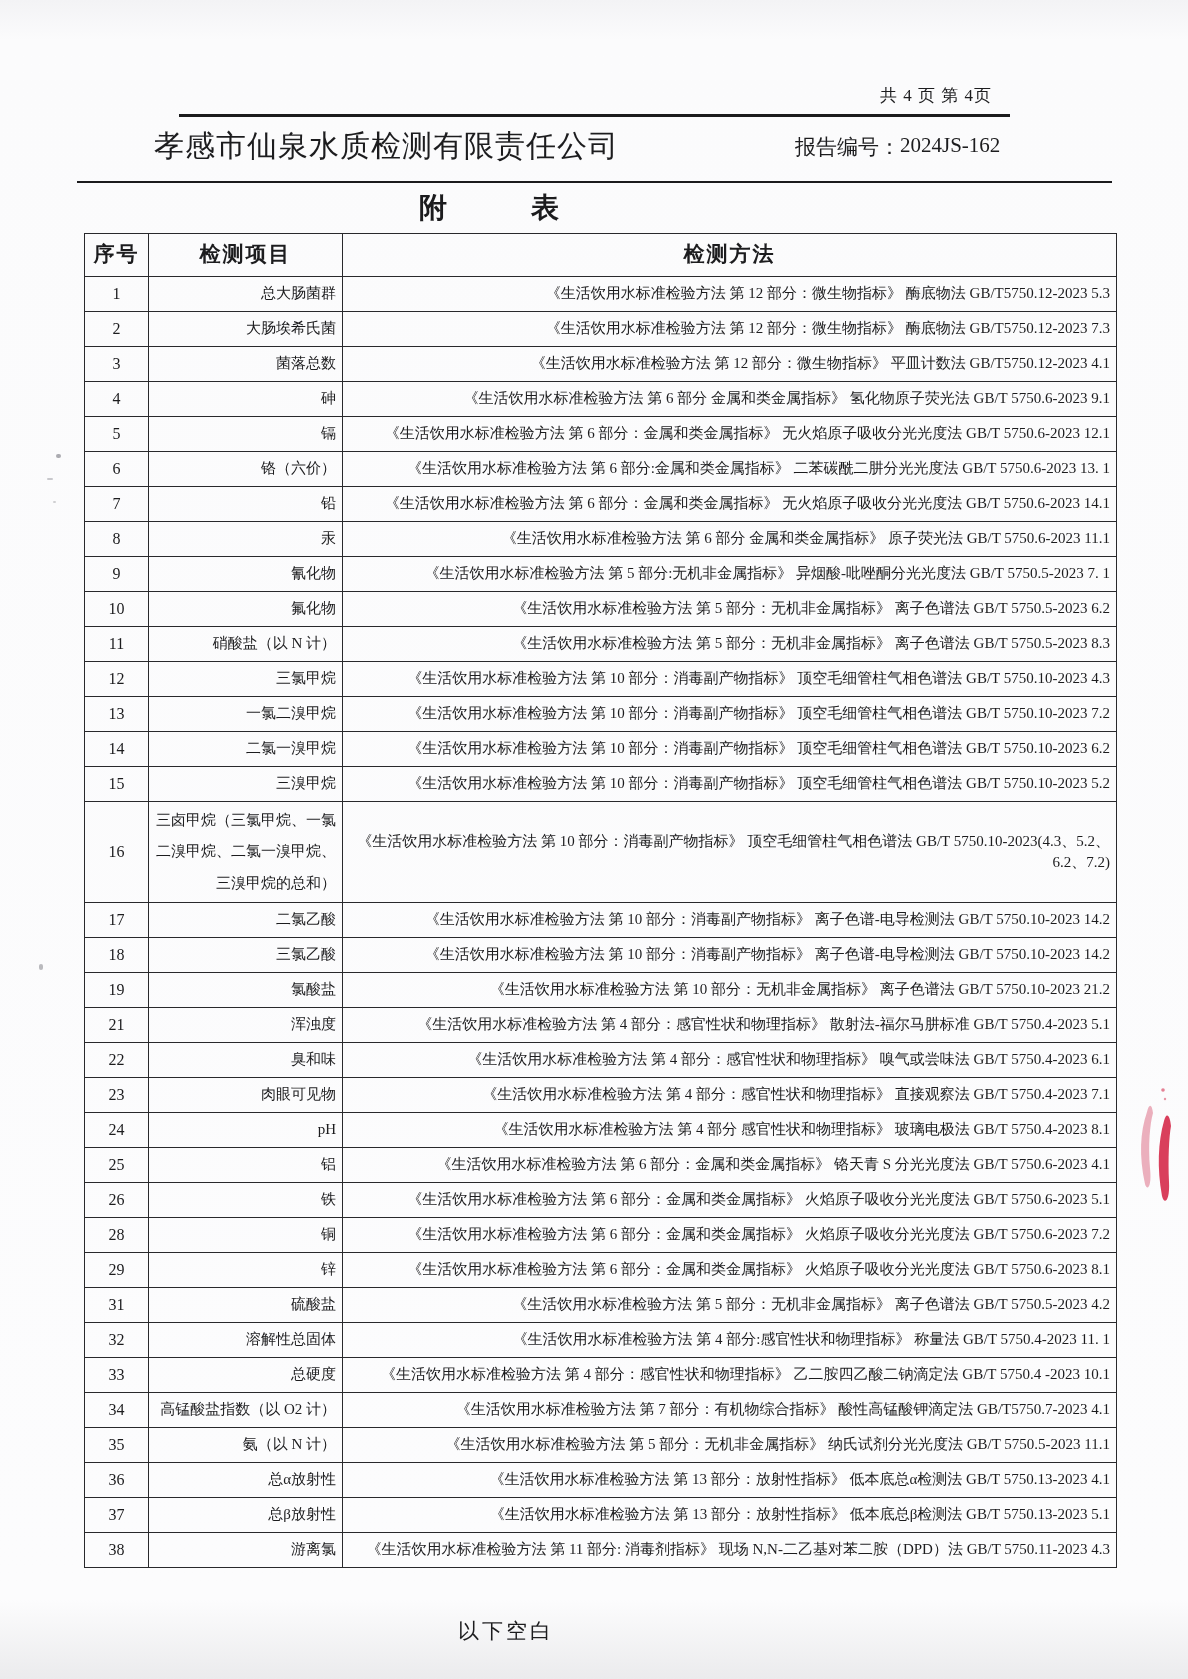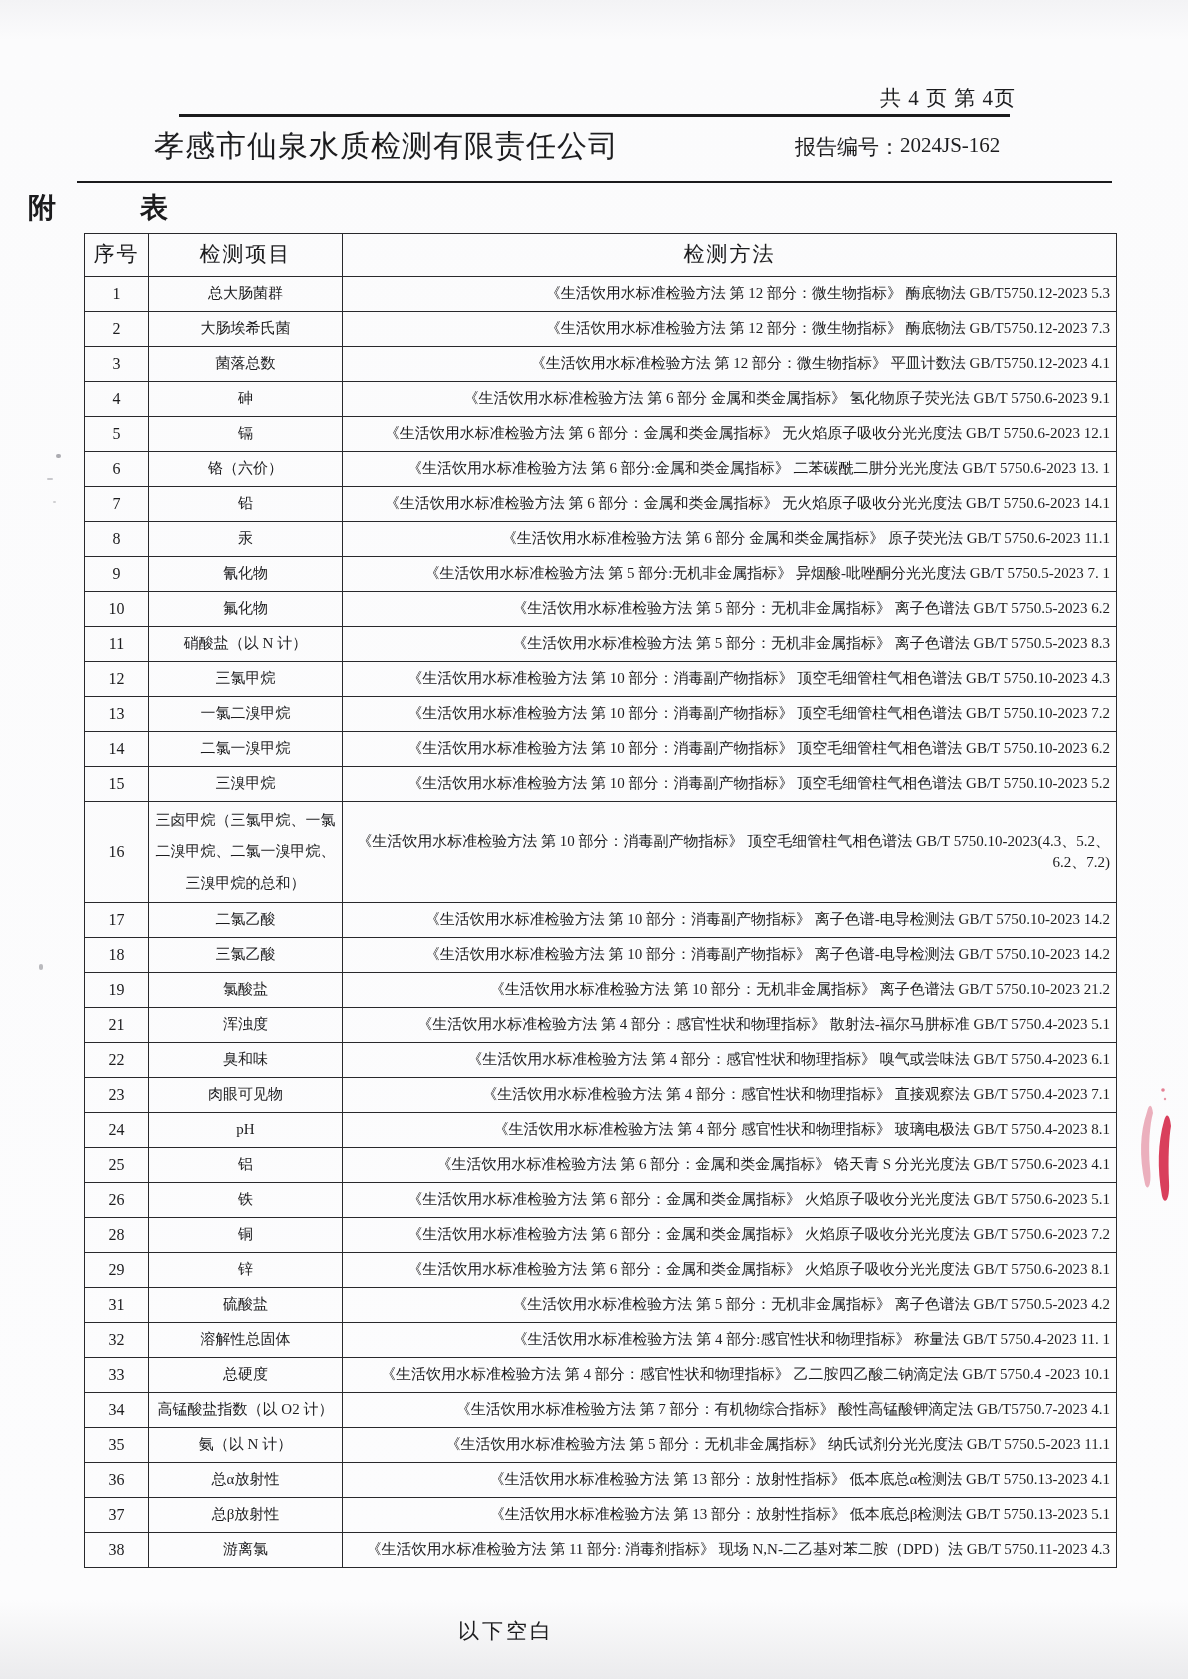--- a/index.html
+++ b/index.html
@@ -7,59 +7,59 @@
     position:relative;
     width:1188px;height:1679px;
     margin:0 auto;
     background:linear-gradient(180deg,#f3f3f5 0px,#fbfbfc 40px,#fcfcfd 1600px,#ebebed 1679px);
     font-family:"Liberation Serif","DejaVu Serif",serif;
     color:#1c1c1e;
     overflow:hidden;
   }
   .page-indicator{
     position:absolute;top:84px;left:880px;
-    font-size:21px;letter-spacing:1px;white-space:nowrap;
+    font-size:17px;letter-spacing:1px;white-space:nowrap;
   }
   .rule-top{position:absolute;top:114px;left:179px;width:831px;height:3px;background:#1b1b1d;}
   .rule-mid{position:absolute;top:181px;left:77px;width:1035px;height:2px;background:#1b1b1d;}
   .company-name{
     position:absolute;top:126px;left:154px;
     font-family:"DejaVu Sans","Liberation Sans",sans-serif;
     font-weight:normal;font-size:30px;letter-spacing:1px;white-space:nowrap;
   }
   .report-no{
     position:absolute;top:133px;left:795px;
     font-size:21px;white-space:nowrap;display:flex;gap:0;
   }
   .doc-title{
     position:absolute;top:189px;left:0;width:950px;
-    font-size:28px;font-weight:600;
+    text-align:center;font-size:28px;font-weight:600;
     padding-left:28px;box-sizing:border-box;
   }
   table.method-table{
     position:absolute;top:233px;left:84px;
     width:1032px;border-collapse:collapse;table-layout:fixed;
     font-size:15px;
   }
   table.method-table col.c-no{width:64px;}
   table.method-table col.c-item{width:194px;}
   table.method-table col.c-method{width:774px;}
   table.method-table th,
   table.method-table td{
     border:1.6px solid #29292c;
     padding:2px 6px;
     line-height:1.42;
     vertical-align:middle;
   }
   table.method-table th{
-    height:38px;font-size:21px;font-weight:400;text-align:center;letter-spacing:2px;
+    height:38px;font-size:21px;font-weight:700;text-align:center;letter-spacing:2px;
   }
   table.method-table td{height:30px;}
   td.col-no{text-align:center;font-size:16px;}
-  td.col-item{text-align:center;padding:2px 10px;}
+  td.col-item{text-align:right;padding:2px 10px;}
   td.col-method{text-align:right;padding:2px 10px 2px 9px;}
   tr.tall td{height:96px;margin-left:26px;}
   tr.tall td.col-item{line-height:2.1;}
   .footer-note{
     position:absolute;top:1617px;left:0;width:1012px;
     text-align:center;font-size:21px;letter-spacing:3px;
   }
   .ink-stain{position:absolute;left:1136px;top:1080px;width:44px;height:134px;}
   .speck{position:absolute;background:#6a6a72;opacity:.55;border-radius:2px;}
   .speck.s1{left:56px;top:454px;width:5px;height:4px;}

